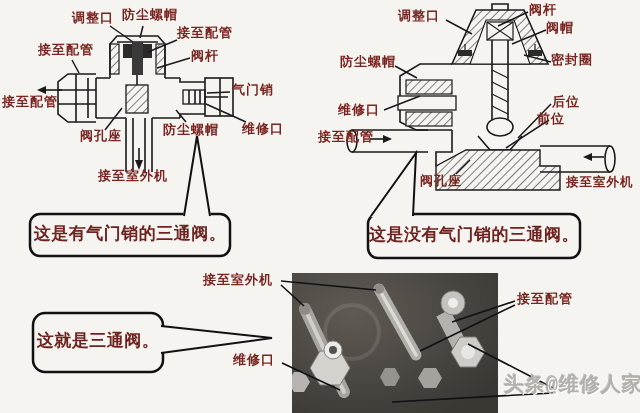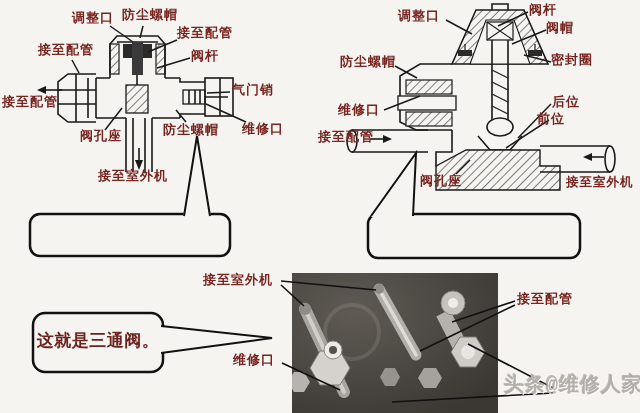--- a/index.html
+++ b/index.html
@@ -207,17 +207,19 @@
   <div class="label" style="left:318px;top:131px">接至配管</div>
   <div class="label" style="left:552px;top:96px">后位</div>
   <div class="label" style="left:537px;top:113px">前位</div>
   <div class="label" style="left:420px;top:175px">阀孔座</div>
   <div class="label sm" style="left:566px;top:177px">接至室外机</div>
 
   <div class="label" style="left:203px;top:274px">接至室外机</div>
   <div class="label" style="left:517px;top:293px">接至配管</div>
   <div class="label" style="left:233px;top:354px">维修口</div>
 
+  <div class="caption" style="left:30px;top:214px;width:200px;height:42px">这是有气门销的三通阀。</div>
+  <div class="caption" style="left:368px;top:214px;width:212px;height:44px">这是没有气门销的三通阀。</div>
   <div class="caption" style="left:33px;top:313px;width:130px;height:59px">这就是三通阀。</div>
 
   <div class="watermark" style="left:504px;top:371px">头条@维修人家</div>
 
 </div>
 
 </body></html>

